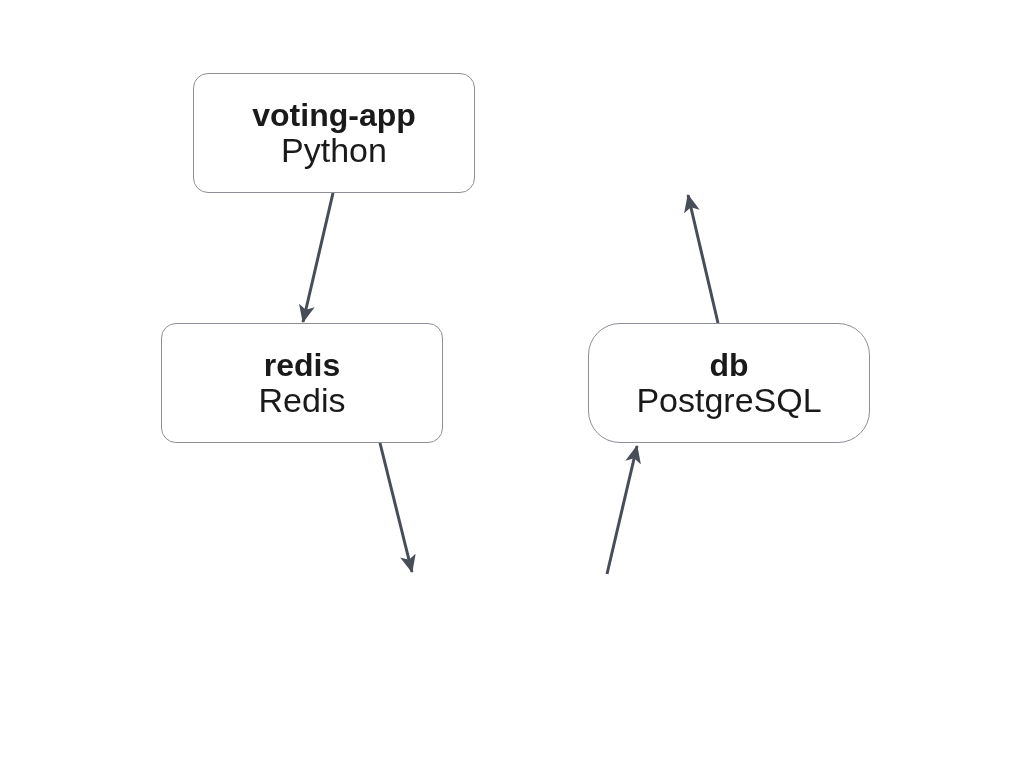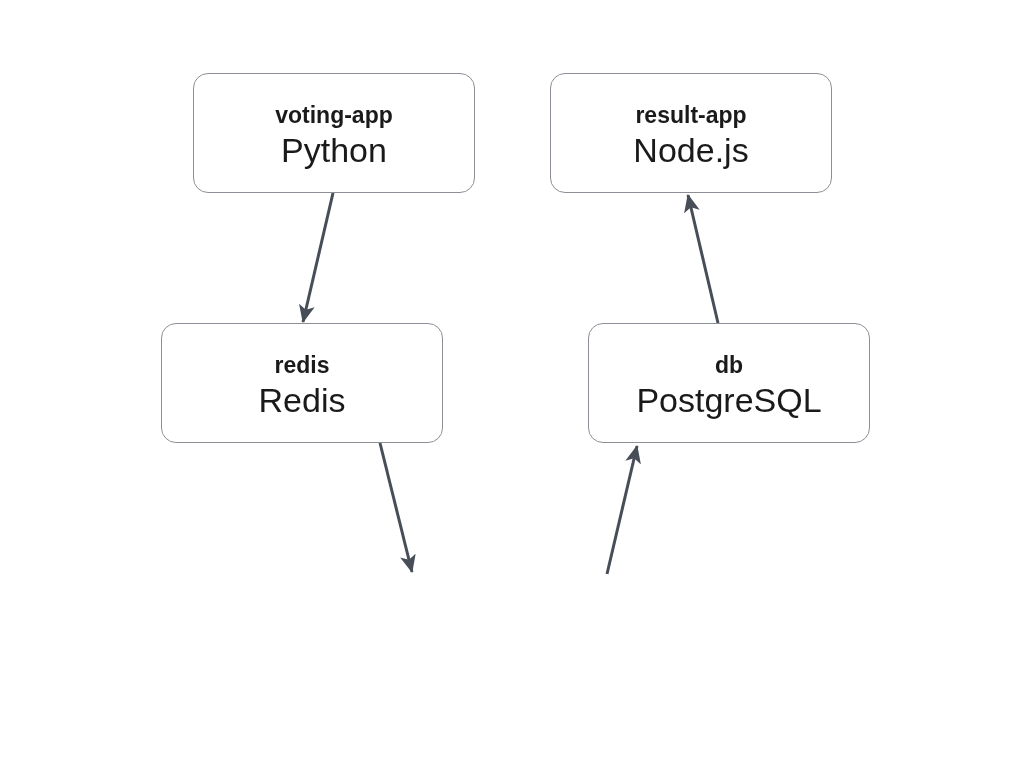--- a/index.html
+++ b/index.html
@@ -41,33 +41,33 @@
     border: 1.5px solid var(--border-color);
     border-radius: 15px;
     display: flex;
     flex-direction: column;
     align-items: center;
     justify-content: center;
     text-align: center;
     color: var(--text-color);
   }
   .node-title {
-    font-size: 23px;
+    font-size: 32px;
     font-weight: bold;
     line-height: 35px;
   }
   .node-subtitle {
     font-size: 34px;
     font-weight: normal;
     line-height: 35px;
   }
   .node-voting-app { left: 193px; top: 73px; }
   .node-result-app { left: 550px; top: 73px; }
   .node-redis      { left: 161px; top: 323px; }
-  .node-db         { left: 588px; top: 323px; }
+  .node-db         { left: 588px; top: 323px; border-radius: 32px; }
   .node-worker     { left: 370px; top: 574px; }
 </style>
 </head>
 <body>
 
 <div class="canvas">
 
   <svg class="edges-layer" viewBox="0 0 1024 768" xmlns="http://www.w3.org/2000/svg">
     <defs>
       <marker id="arrow" markerUnits="userSpaceOnUse" markerWidth="20" markerHeight="18" refX="17" refY="8" orient="auto">
@@ -78,24 +78,20 @@
     <line class="edge" x1="380" y1="443" x2="412" y2="572" marker-end="url(#arrow)"></line>
     <line class="edge" x1="607" y1="574" x2="637" y2="446" marker-end="url(#arrow)"></line>
     <line class="edge" x1="718" y1="323" x2="688" y2="195" marker-end="url(#arrow)"></line>
   </svg>
 
   <div class="node node-voting-app">
     <div class="node-title">voting-app</div>
     <div class="node-subtitle">Python</div>
   </div>
 
-  <div class="node node-result-app">
-    <div class="node-title">result-app</div>
-    <div class="node-subtitle">Node.js</div>
-  </div>
 
   <div class="node node-redis">
     <div class="node-title">redis</div>
     <div class="node-subtitle">Redis</div>
   </div>
 
   <div class="node node-db">
     <div class="node-title">db</div>
     <div class="node-subtitle">PostgreSQL</div>
   </div>

